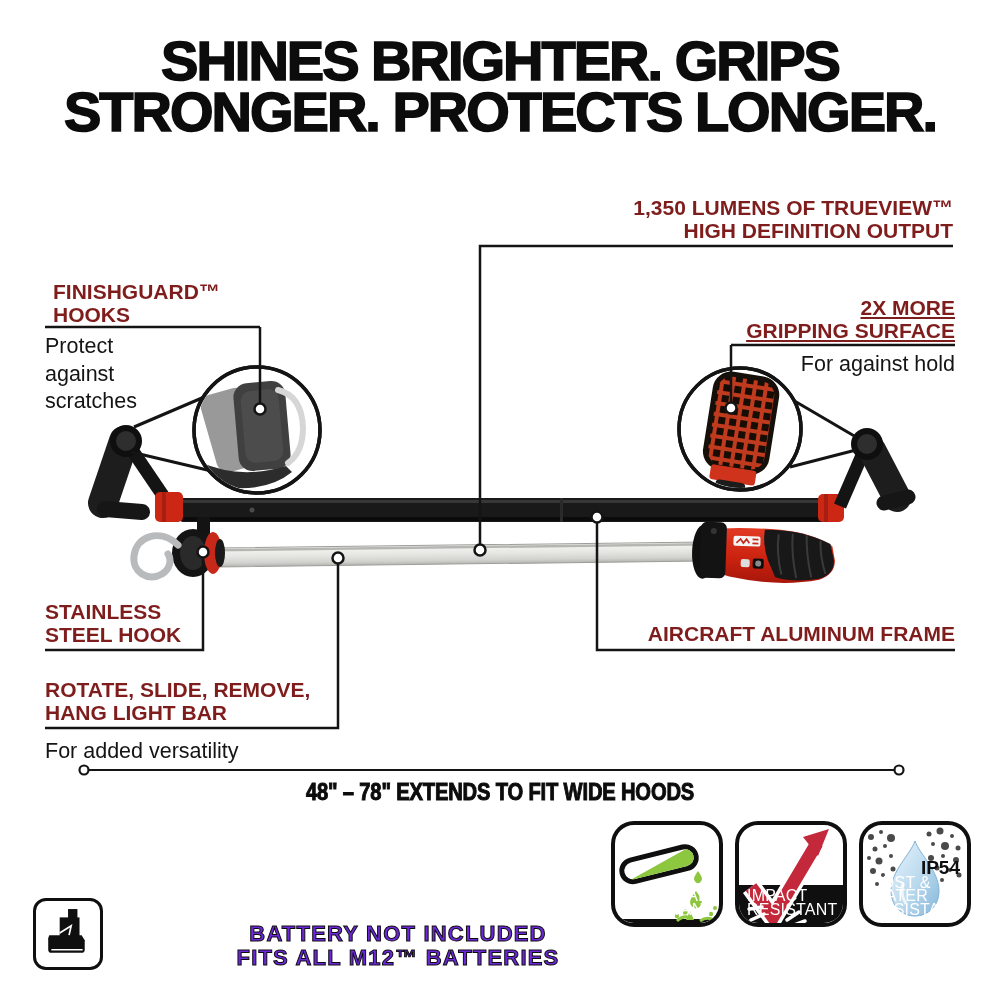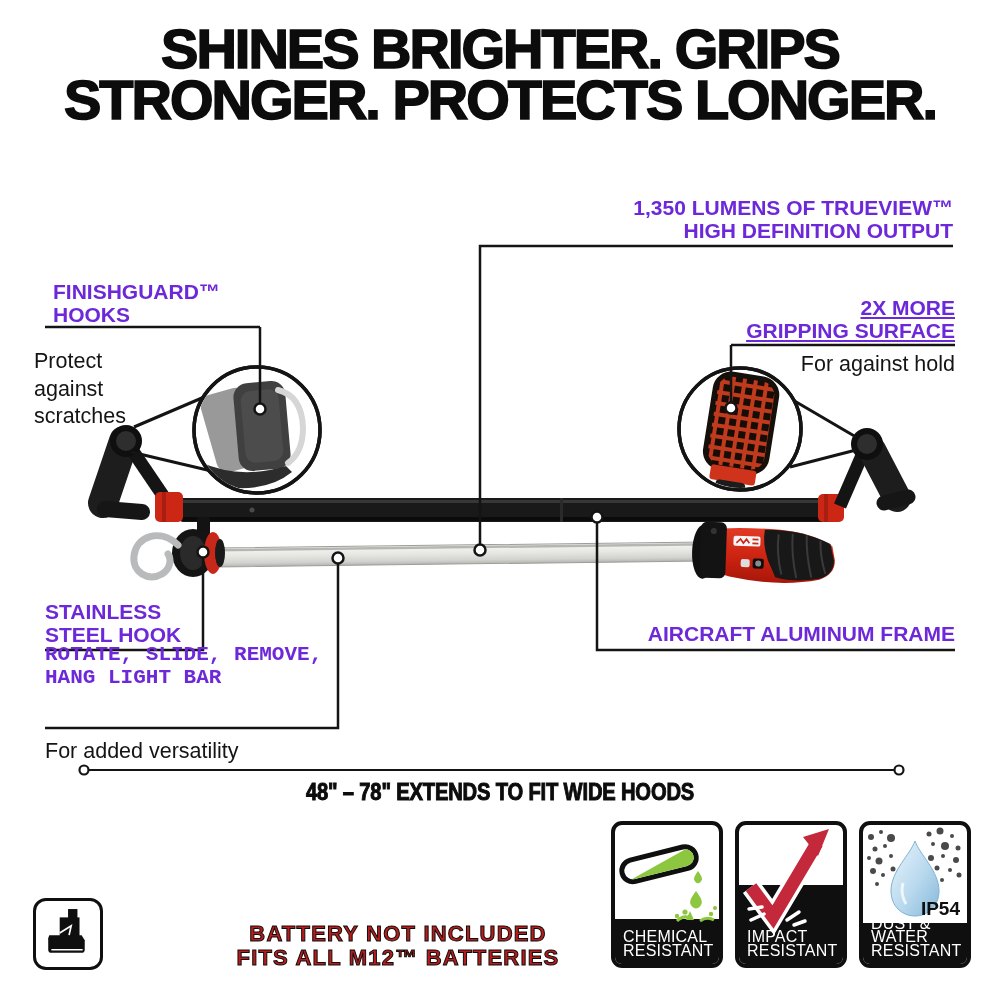--- a/index.html
+++ b/index.html
@@ -1,39 +1,39 @@
 <!DOCTYPE html>
 <html><head>
 <meta charset="utf-8">
 <style>
   html,body{margin:0;padding:0;background:#fff;}
   .canvas{position:relative;width:1000px;height:1000px;background:#fff;overflow:hidden;
           font-family:"Liberation Sans",sans-serif;color:#0e0e0e;}
   .art{position:absolute;left:0;top:0;width:1000px;height:1000px;}
-  .headline{position:absolute;top:23px;left:0;width:100%;text-align:center;
+  .headline{position:absolute;top:35px;left:0;width:100%;text-align:center;
             font-weight:bold;font-size:56px;line-height:51px;letter-spacing:-2px;
             color:#0c0c0c;white-space:pre-line;-webkit-text-stroke:1.6px #0c0c0c;}
   .lbl-b{position:absolute;font-weight:bold;font-size:21px;line-height:22.5px;
-         white-space:pre-line;color:#6d28d9;}
+         white-space:pre-line;color:#7f1d1d;}
   .lbl-r{position:absolute;font-size:21.5px;line-height:27.5px;white-space:pre-line;color:#141414;}
   .ta-r{text-align:right;}
   .extends{position:absolute;top:778px;left:0;width:100%;text-align:center;
            font-weight:bold;font-size:24px;letter-spacing:-0.2px;color:#0c0c0c;
            -webkit-text-stroke:1px #0c0c0c;transform:scaleX(0.84);}
   .powered{position:absolute;left:31px;top:867px;font-weight:bold;font-size:23px;
            letter-spacing:2.5px;color:#0c0c0c;-webkit-text-stroke:1px #0c0c0c;}
   .battery-box{position:absolute;left:33px;top:898px;width:64px;height:66px;
                border:3.5px solid #0f0f0f;border-radius:13px;background:#fff;}
   .battery-box svg{position:absolute;left:8px;top:7px;width:46px;height:48px;}
   .battery-note{position:absolute;left:198px;top:922px;width:400px;text-align:center;
                 font-weight:bold;font-size:22px;line-height:24px;letter-spacing:1.2px;
-                white-space:pre-line;color:#b91c1c;-webkit-text-stroke:1px #0c0c0c;}
+                white-space:pre-line;color:#6d28d9;-webkit-text-stroke:1px #0c0c0c;}
   .badges{position:absolute;left:611px;top:821px;display:flex;gap:12px;}
-  .badge{position:relative;width:112px;height:147px;border:4px solid #0f0f0f;
-         border-radius:11px;background:#fff;overflow:hidden;box-sizing:border-box;}
+  .badge{position:relative;width:112px;height:106px;border:4px solid #0f0f0f;
+         border-radius:23px;background:#fff;overflow:hidden;box-sizing:border-box;}
   .badge>svg{position:absolute;left:0;top:0;width:104px;height:139px;}
   .band-text{position:absolute;left:8px;bottom:7px;font-weight:normal;font-size:16px;
              line-height:13.5px;color:#fff;white-space:pre-line;letter-spacing:0.2px;}
   .ip{position:absolute;right:7px;bottom:44px;font-weight:bold;font-size:19px;color:#0f0f0f;}
 </style>
 </head>
 <body>
 
 <div class="canvas">
 
@@ -175,30 +175,30 @@
       <line x1="84" y1="770" x2="899" y2="770" stroke="#141414" stroke-width="2.2"></line>
       <circle cx="84" cy="770" r="4.5" fill="#fff" stroke="#141414" stroke-width="2.2"></circle>
       <circle cx="899" cy="770" r="4.5" fill="#fff" stroke="#141414" stroke-width="2.2"></circle>
     </g>
   </svg>
 
   <div class="lbl-b ta-r" style="right:47px;top:197px;">1,350 LUMENS OF TRUEVIEW™
 HIGH DEFINITION OUTPUT</div>
   <div class="lbl-b" style="left:53px;top:281px;">FINISHGUARD™
 HOOKS</div>
-  <div class="lbl-r" style="left:34px;top:333px;margin-top:15px;">Protect
+  <div class="lbl-r" style="left:45px;top:333px;">Protect
 against
 scratches</div>
   <div class="lbl-b ta-r" style="right:45px;top:297px;text-decoration:underline;">2X MORE
 GRIPPING SURFACE</div>
   <div class="lbl-r ta-r" style="right:45px;top:351px;">For against hold</div>
   <div class="lbl-b ta-r" style="right:45px;top:623px;">AIRCRAFT ALUMINUM FRAME</div>
   <div class="lbl-b" style="left:45px;top:601px;">STAINLESS
 STEEL HOOK</div>
-  <div class="lbl-b" style="left:45px;top:644px;font-family:Liberation Mono, monospace;">ROTATE, SLIDE, REMOVE,
+  <div class="lbl-b" style="left:45px;top:679px;">ROTATE, SLIDE, REMOVE,
 HANG LIGHT BAR</div>
   <div class="lbl-r" style="left:45px;top:690px;margin-top:48px;">For added versatility</div>
   <div class="extends">48" – 78" EXTENDS TO FIT WIDE HOODS</div>
 
   <div class="battery-box">
     <svg viewBox="0 0 44 46">
       <g fill="#0f0f0f">
         <rect x="23" y="1" width="9" height="10"></rect>
         <path d="M15,9 h19 v18 h-19 z"></path>
         <path d="M5,26 h31 l3,5 v9 q0,3 -3,3 h-29 q-3,0 -3,-3 v-11 z"></path>

